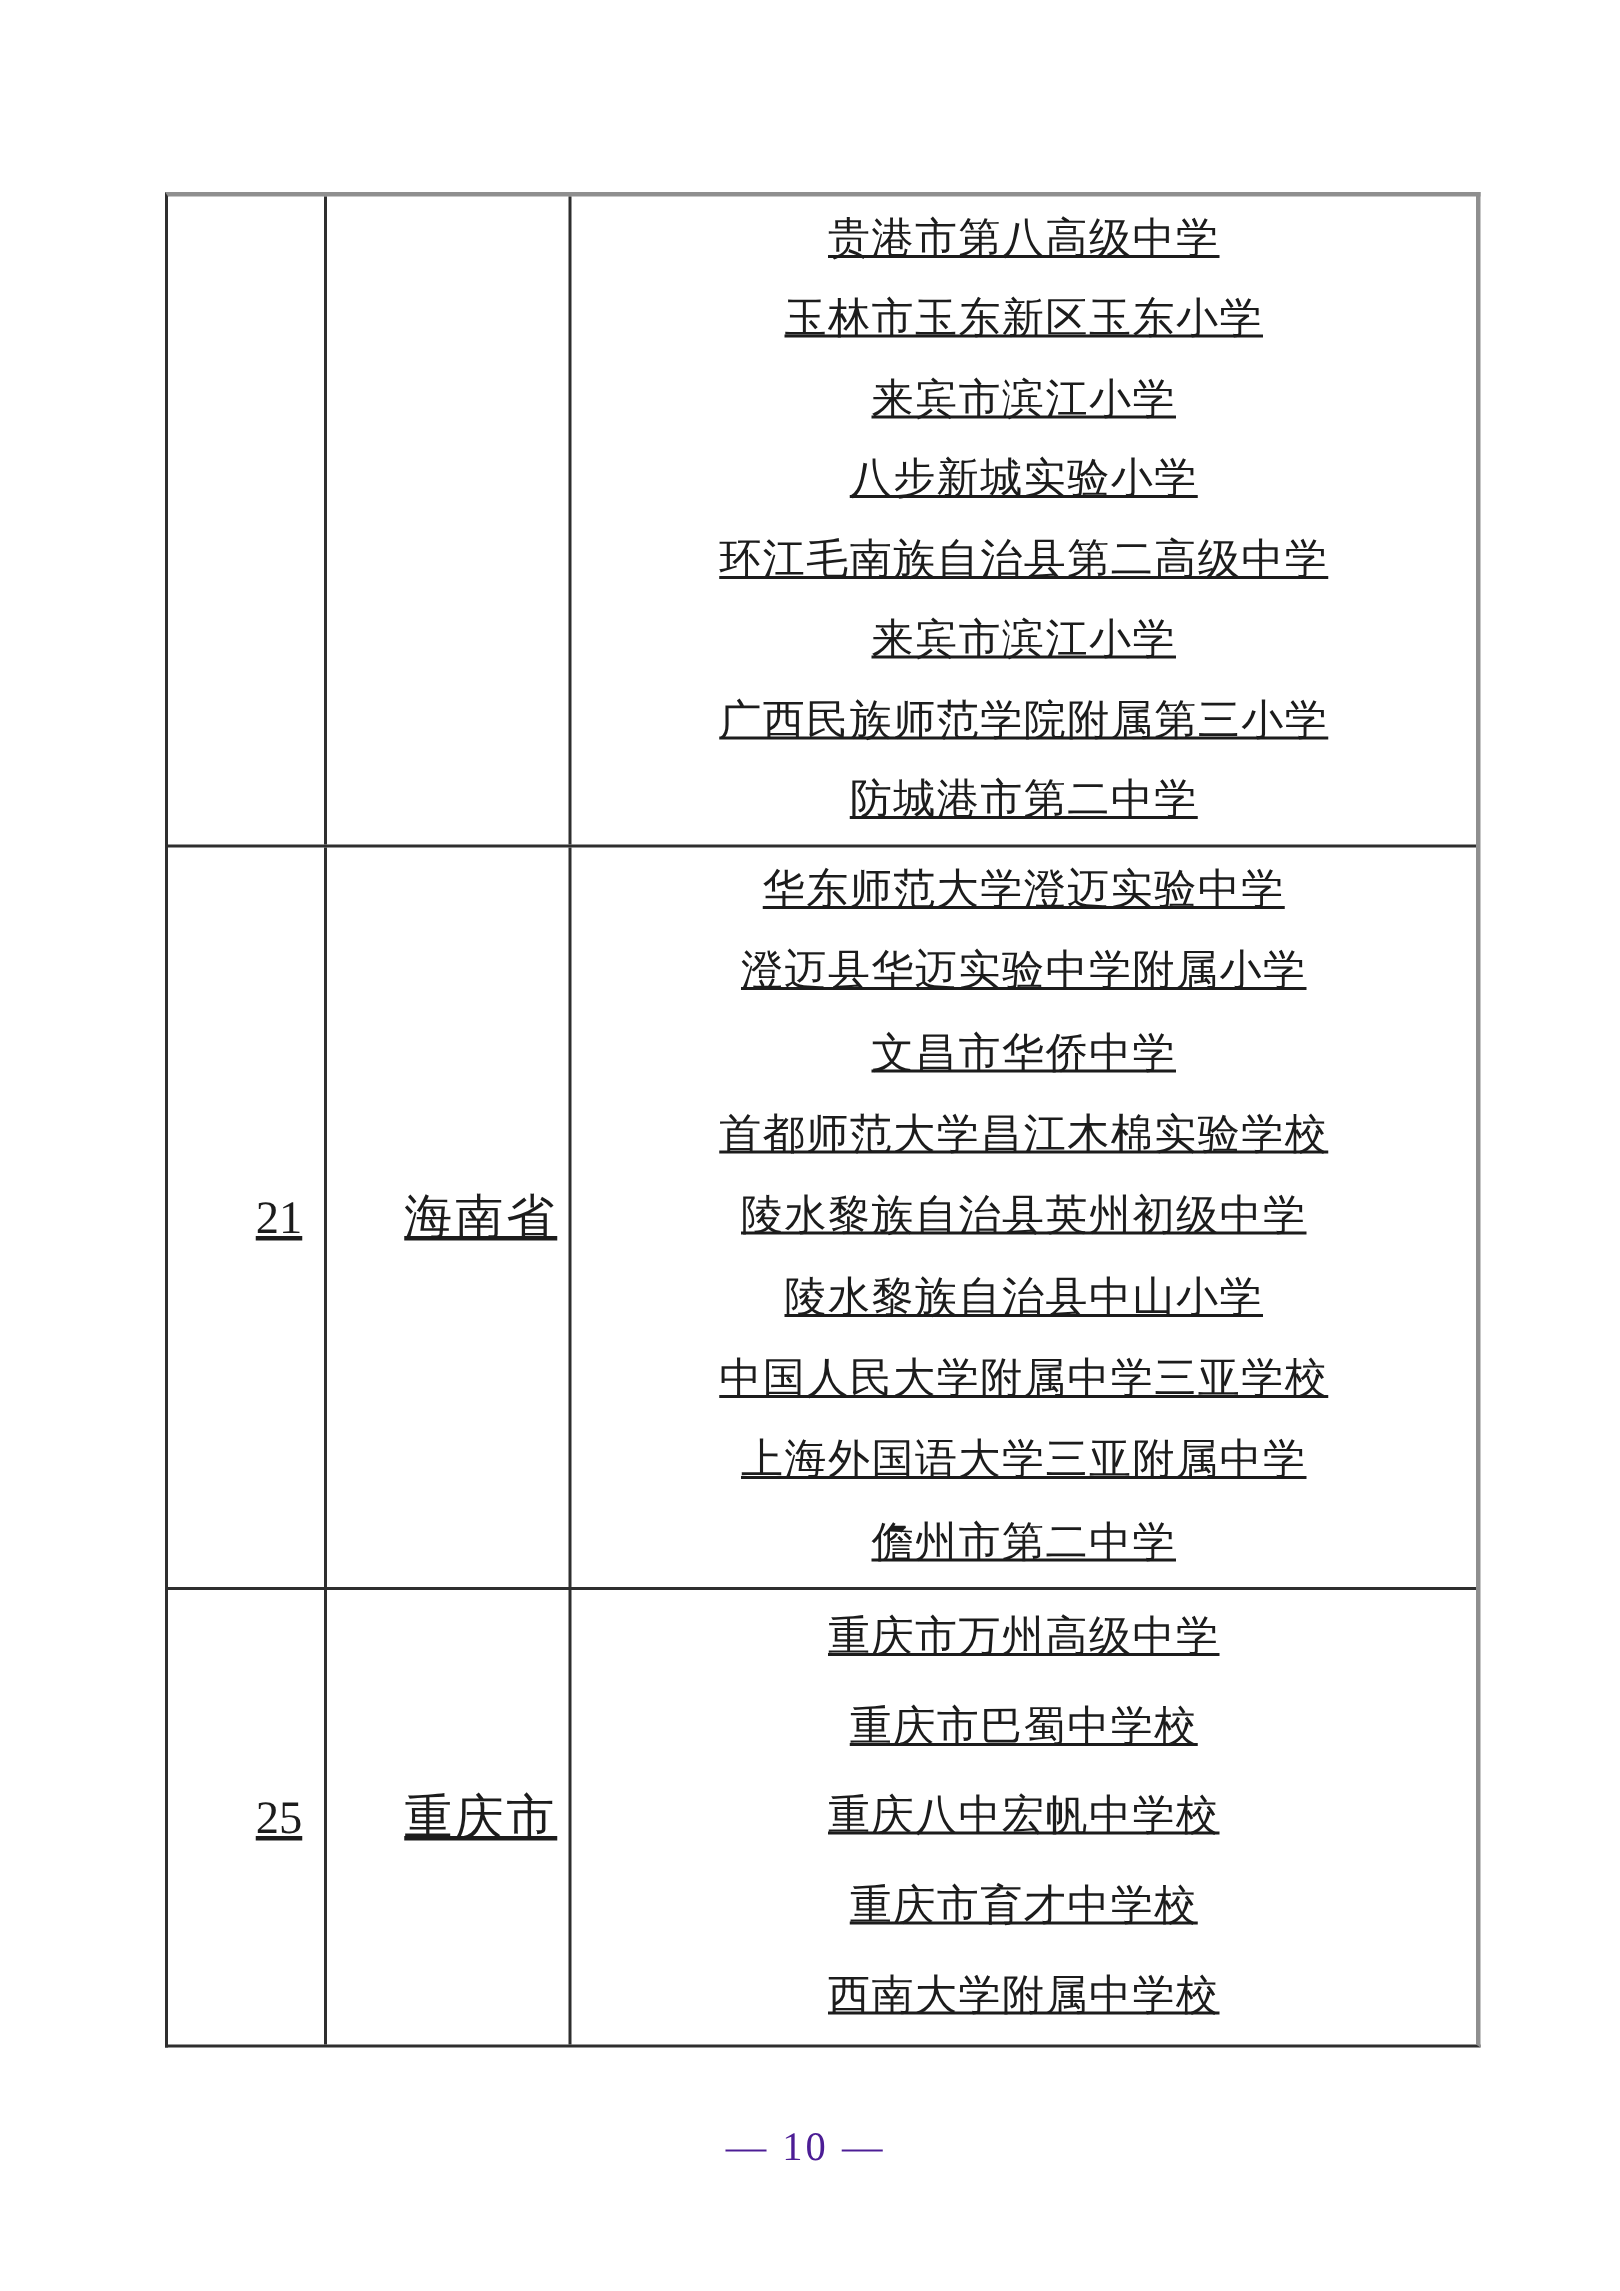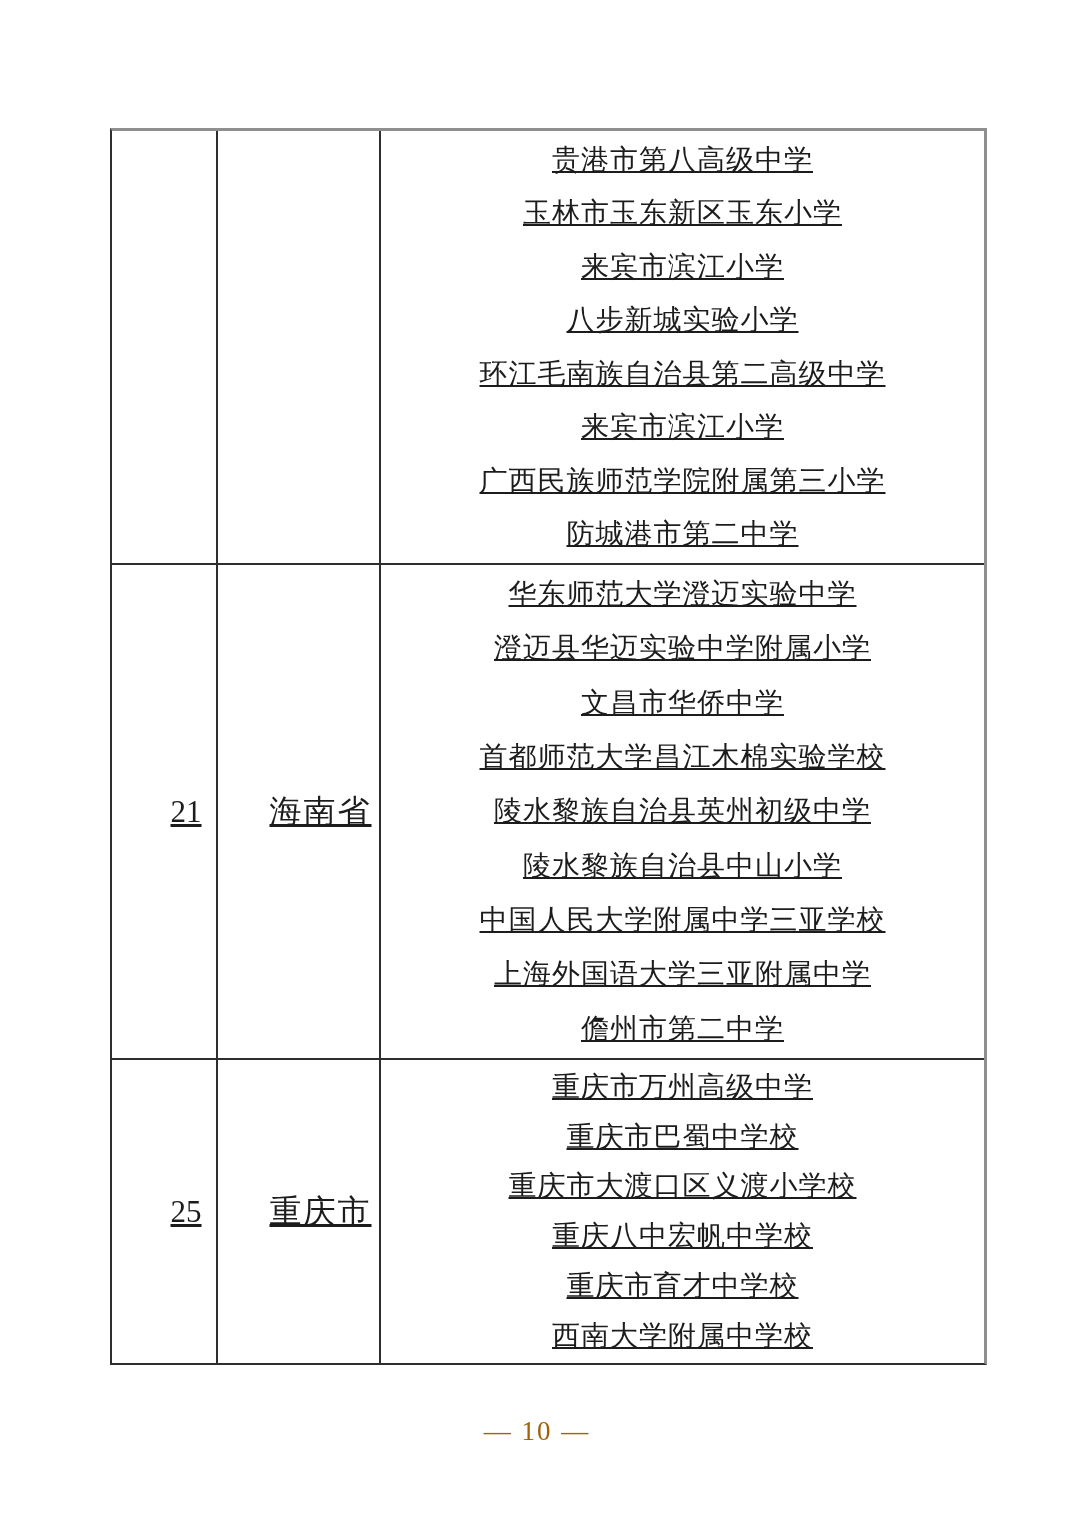--- a/index.html
+++ b/index.html
@@ -60,21 +60,21 @@
     line-height: 1.15;
   }
   .page-footer {
     position: absolute;
     left: 0;
     top: 1416px;
     width: 1074px;
     text-align: center;
     font-size: 27px;
     letter-spacing: 2px;
-    color: #a16207;
+    color: #4c1d95;
   }
 </style>
 </head>
 <body>
 
 <div class="page">
 
   <div class="doc-table">
 
     <div class="t-row row-guangxi bordered">
@@ -107,21 +107,20 @@
         <div class="school-line">儋州市第二中学</div>
       </div>
     </div>
 
     <div class="t-row row-chongqing">
       <div class="cell cell-num">25</div>
       <div class="cell cell-prov">重庆市</div>
       <div class="cell cell-schools">
         <div class="school-line">重庆市万州高级中学</div>
         <div class="school-line">重庆市巴蜀中学校</div>
-        <div class="school-line">重庆市大渡口区义渡小学校</div>
         <div class="school-line">重庆八中宏帆中学校</div>
         <div class="school-line">重庆市育才中学校</div>
         <div class="school-line">西南大学附属中学校</div>
       </div>
     </div>
 
   </div>
 
   <div class="page-footer">— 10 —</div>
 

